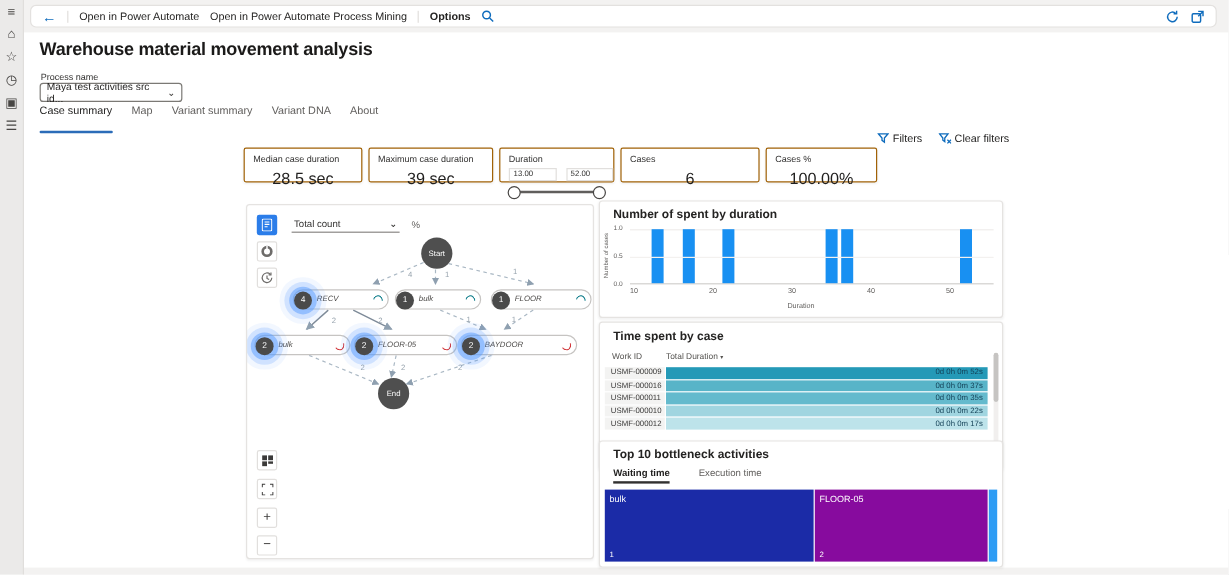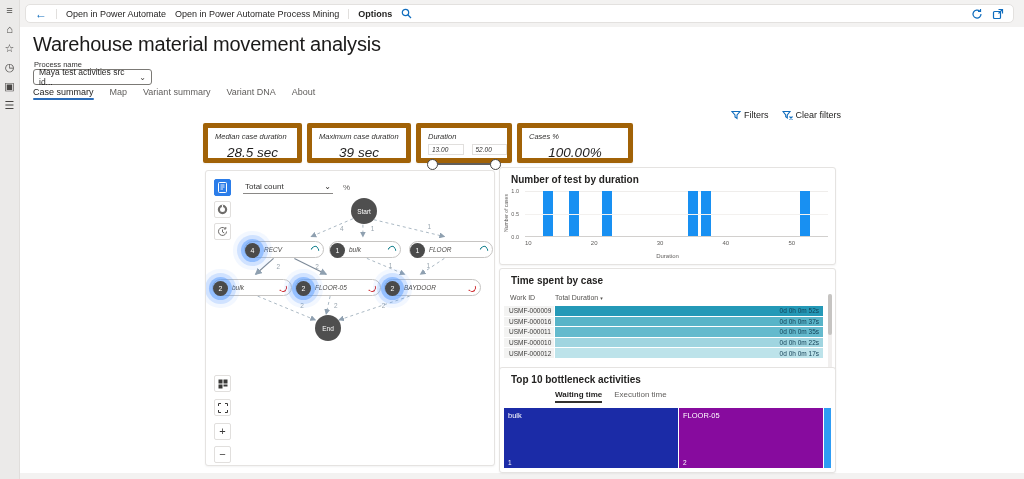--- a/index.html
+++ b/index.html
@@ -14,36 +14,36 @@
   .sb-ic { font-size:11px; line-height:1; color:#484644; cursor:pointer; }
 
   .topbar { position:absolute; left:25px; top:4px; width:989px; height:19px; background:#fff; border:1px solid #e3e1df; border-radius:5px; display:flex; align-items:center; gap:9px; padding:0 9px; font-size:9px; color:#252423; z-index:6; }
   .back { color:#0f6cbd; font-size:12px; line-height:1; cursor:pointer; }
   .tb-sep { width:1px; height:10px; background:#e1dfdd; }
   .tb-item { cursor:pointer; white-space:nowrap; }
   .tb-item.options { font-weight:700; }
   .spacer { flex:1; }
   .tb-ic { display:block; cursor:pointer; }
 
-  .page-title { position:absolute; left:33px; top:33px; font-size:20px; font-weight:400; color:#1b1a19; letter-spacing:-0.2px; }
+  .page-title { position:absolute; left:33px; top:33px; font-size:15px; font-weight:700; color:#1b1a19; letter-spacing:-0.2px; }
 
   .pn-label { position:absolute; left:34px; top:60px; font-size:7.5px; color:#323130; }
   .pn-select { position:absolute; left:33px; top:69px; width:119px; height:16px; border:1px solid #7b7975; border-radius:3px; background:#fff; display:flex; align-items:center; justify-content:space-between; padding:0 5px; font-size:8.5px; color:#201f1e; cursor:pointer; }
   .pn-select .chev { font-size:8px; color:#484644; }
 
   .tabs { position:absolute; left:33px; top:87px; display:flex; gap:16px; font-size:9px; color:#605e5c; }
-  .tab { padding-bottom:3px; cursor:pointer; white-space:nowrap; }
+  .tab { padding-bottom:14px; cursor:pointer; white-space:nowrap; }
   .tab.active { color:#242322; position:relative; }
   .tab.active::after { content:''; position:absolute; left:0; right:0; bottom:0; height:2px; background:#2b6cb8; border-radius:1px; }
 
   .filter-actions { position:absolute; top:110px; left:731px; display:flex; gap:13px; font-size:9px; color:#242322; align-items:center; }
   .fa-item { display:flex; align-items:center; gap:3px; cursor:pointer; }
 
   .cards { position:absolute; left:203px; top:123px; display:flex; gap:5px; }
-  .card { background:#fff; border:5px solid #a16207; border-radius:2px; box-shadow:0 1px 2px rgba(0,0,0,.06); height:40px;font-style:italic; }
+  .card { background:#fff; border:1px solid #a16207; border-radius:2px; box-shadow:0 1px 2px rgba(0,0,0,.06); height:29px; }
   .cards .card:nth-child(1){ width:99px; } .cards .card:nth-child(2){ width:104px; }
   .cards .card:nth-child(3){ width:96px; } .cards .card:nth-child(4){ width:116px; }
   .cards .card:nth-child(5){ width:93px; } .cards .card:nth-child(6){ width:99px;margin-left:44px; }
   .card-label { font-size:7.5px; color:#323130; padding:4px 0 0 7px; white-space:nowrap; }
   .card-value { font-size:13.5px; color:#201f1e; text-align:center; margin-top:4px; }
   .duration-inputs { display:flex; gap:8px; padding:3px 0 0 7px; }
   .dur-input { width:41px; height:11px; border:1px solid #e1dfdd; font-size:6.5px; color:#323130; padding-left:3px; display:flex; align-items:center; }
   .slider { position:relative; margin:8px 10px 0; height:2px; background:#605e5c; border-radius:1px; }
   .handle { position:absolute; width:11px; height:11px; border:1.5px solid #484644; background:#fff; border-radius:50%; top:-4.5px; cursor:pointer; }
   .handle.left { left:-4px; } .handle.right { right:-4px; }
@@ -93,21 +93,21 @@
   .sort { font-size:5px; margin-left:2px; }
   .table-rows { position:absolute; left:4px; right:12px; top:37px; display:flex; flex-direction:column; gap:1px; }
   .trow { display:flex; height:9.6px; cursor:pointer; }
   .tid { width:50px; background:#f3f3f2; font-size:6.5px; color:#3b3a39; display:flex; align-items:center; padding-left:5px; }
   .tbar { flex:1; margin-left:1px; display:flex; align-items:center; justify-content:flex-end; padding-right:4px; font-size:6.5px; color:#123f55; }
   .tscroll { position:absolute; right:3px; top:25px; bottom:6px; width:4px; background:#f1efee; border-radius:2px; cursor:pointer; }
   .tscroll .thumb { position:absolute; top:0; width:100%; height:45%; background:#c6c4c2; border-radius:2px; }
 
   
   .bn-panel { left:499px; top:367px; width:337px; height:106px; }
-  .bn-tabs { position:absolute; left:11px; top:22px; display:flex; gap:12px; font-size:8px; color:#605e5c;margin-left:44px; }
+  .bn-tabs { position:absolute; left:11px; top:22px; display:flex; gap:24px; font-size:8px; color:#605e5c; }
   .btab { padding-bottom:2px; cursor:pointer; }
   .btab.active { color:#201f1e; font-weight:700; border-bottom:2px solid #323130; }
   .treemap { position:absolute; left:4px; right:4px; top:40px; bottom:4px; display:flex; gap:1px; }
   .tm-node { position:relative; cursor:pointer; }
   .tm-label { position:absolute; left:4px; top:3px; font-size:7.5px; color:#fff; }
   .tm-count { position:absolute; left:4px; bottom:2px; font-size:6.5px; color:#fff; }
 </style>
 </head>
 <body>
 
@@ -191,20 +191,24 @@
       <div class="card" id="duration-card">
       <div class="card-label">Duration</div>
       <div class="duration-inputs">
         <div class="dur-input">13.00</div>
         <div class="dur-input">52.00</div>
       </div>
       <div class="slider">
         <span class="handle left"></span>
         <span class="handle right"></span>
       </div>
+    </div>
+    <div class="card">
+      <div class="card-label">Cases</div>
+      <div class="card-value">6</div>
     </div>
     <div class="card">
       <div class="card-label">Cases %</div>
       <div class="card-value">100.00%</div>
     </div>
   </div>
 
   <div class="panel map-panel">
     <div class="map-btn primary mb1">
       <svg width="9" height="11" viewBox="0 0 9 11">
@@ -311,21 +315,21 @@
     </div>
     <div class="map-btn mb-plus">
         <span class="sym">+</span>
       </div>
     <div class="map-btn mb-minus">
         <span class="sym">−</span>
       </div>
   </div>
 
   <div class="panel chart-panel">
-    <div class="panel-title">Number of test by duration</div>
+    <div class="panel-title">Number of spent by duration</div>
     <div class="chart-ylabel">Number of cases</div>
     <div class="chart-yticks">
         <span>1.0</span>
         <span>0.5</span>
         <span>0.0</span>
       </div>
     <div class="chart-wrap" id="chart-plot">
         <div class="chart-bar" style="left: calc(7.61% - 5px); height: 100%; background: rgb(24, 144, 242);"></div>
         <div class="chart-bar" style="left: calc(16.3% - 5px); height: 100%; background: rgb(24, 144, 242);"></div>
         <div class="chart-bar" style="left: calc(27.17% - 5px); height: 100%; background: rgb(24, 144, 242);"></div>

